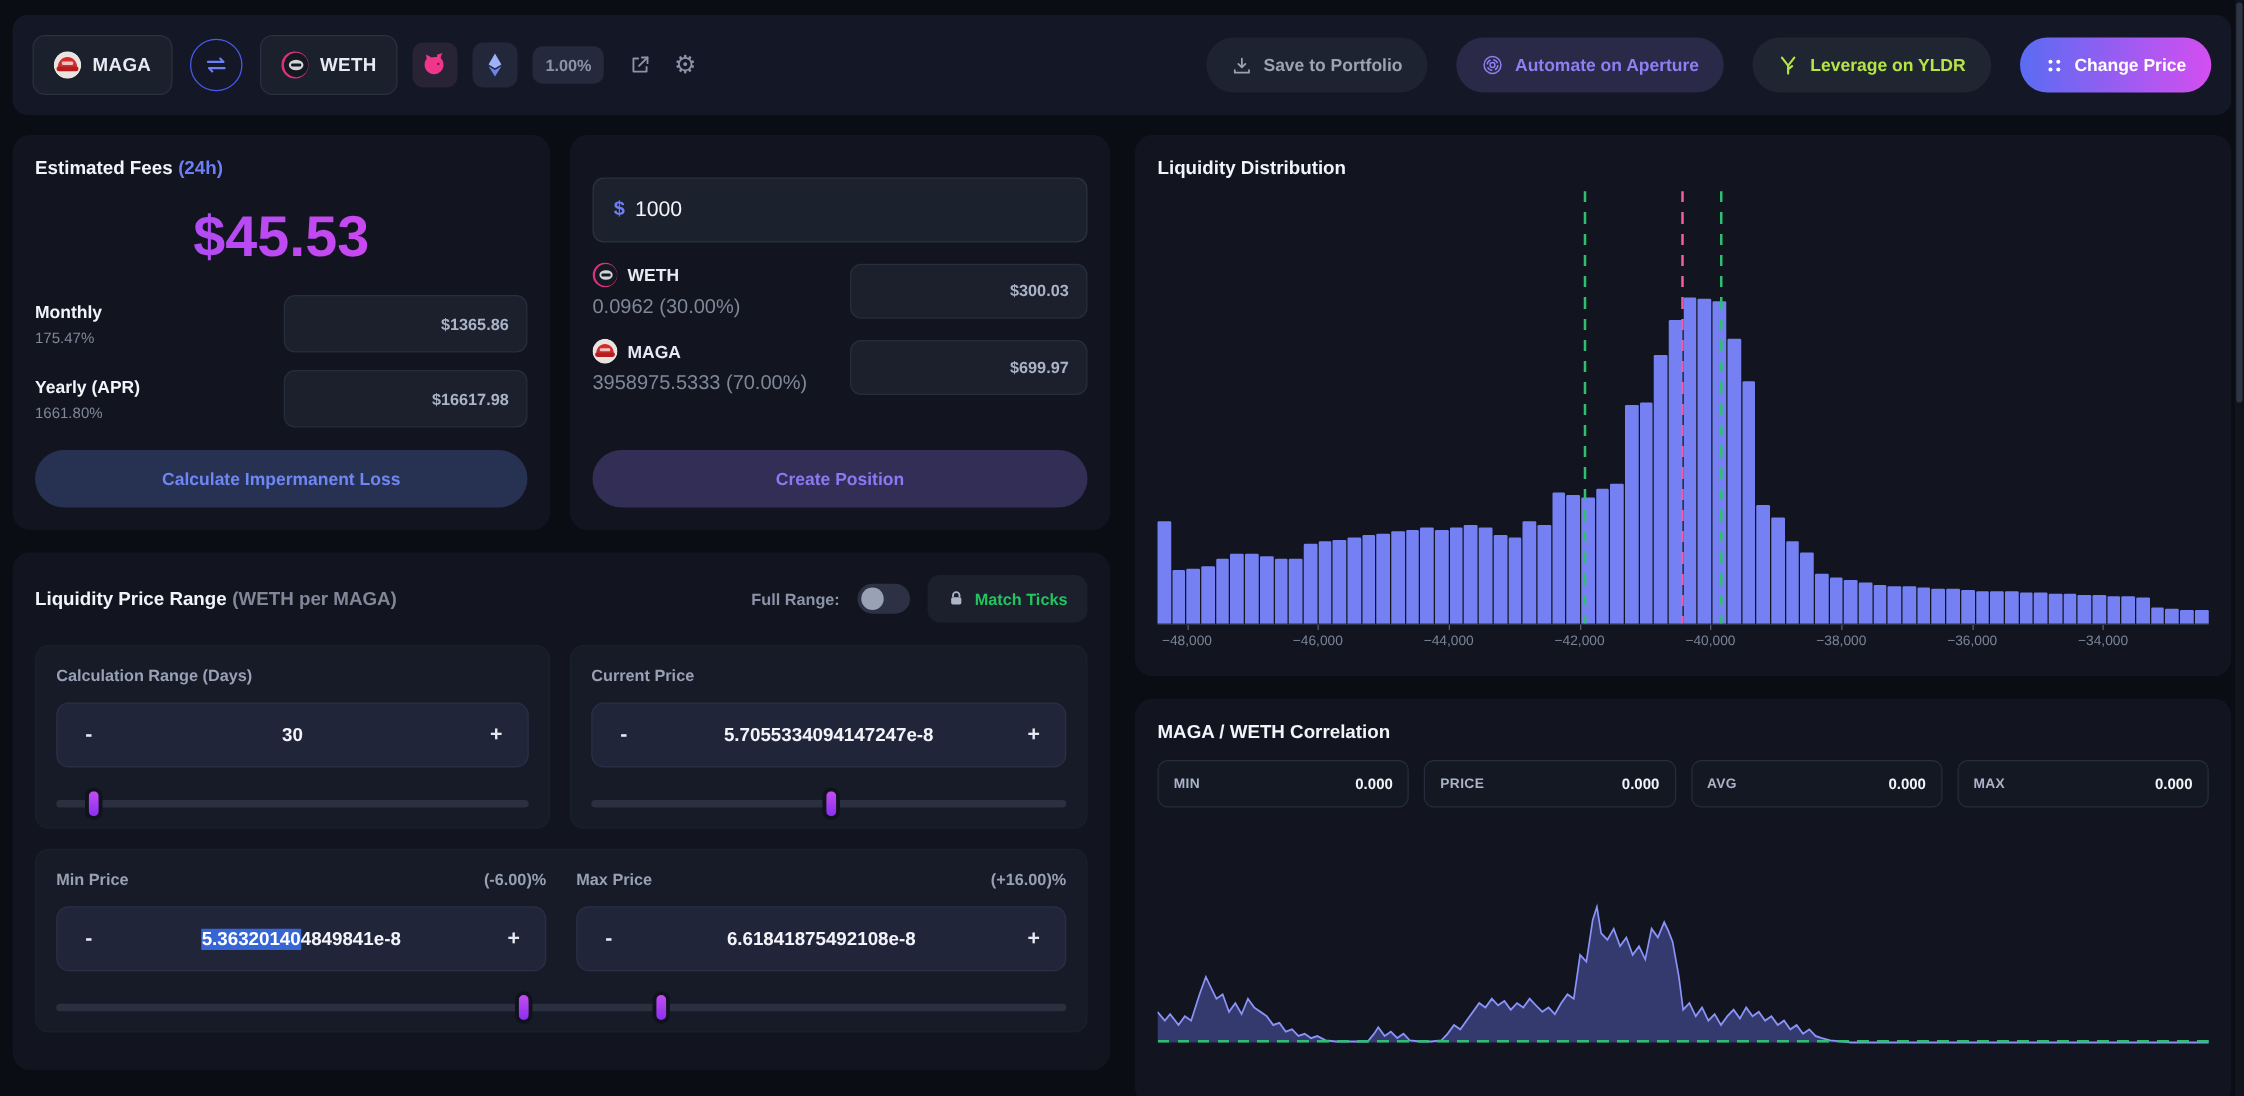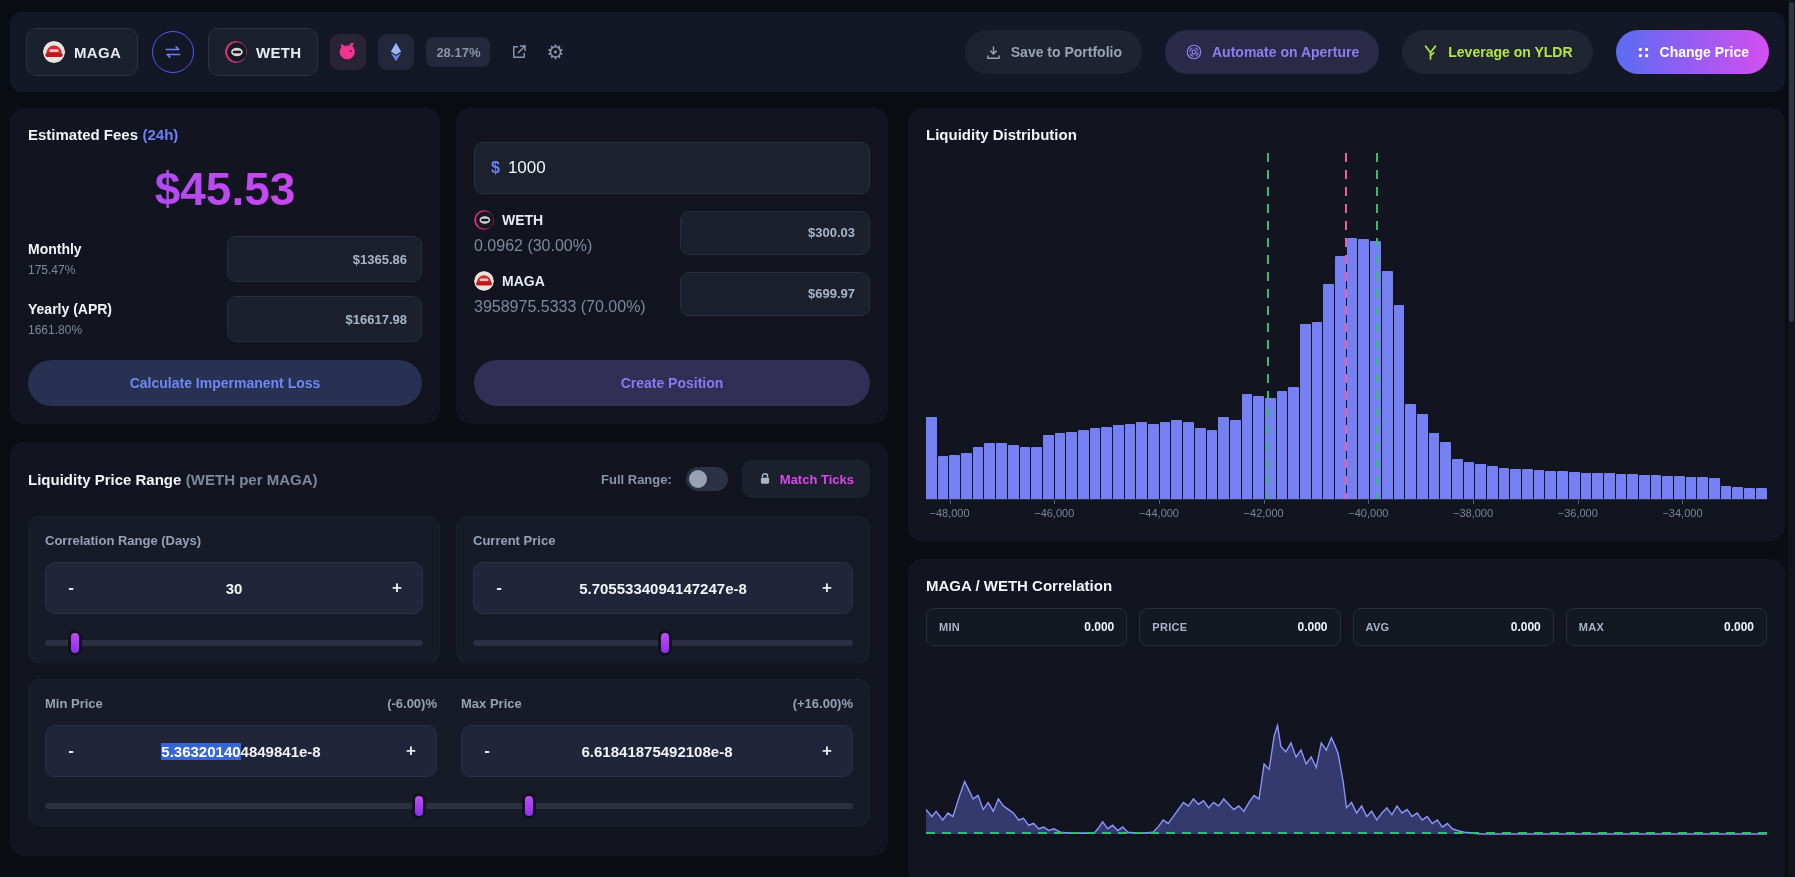--- a/index.html
+++ b/index.html
@@ -113,21 +113,21 @@
   
   .pr-card { height:414px; display:flex; flex-direction:column; }
   .pr-head { display:flex; align-items:center; }
   .pr-head-right { margin-left:auto; display:flex; align-items:center; gap:14px; }
   .fullrange-lbl { color:#8b93a8; font-size:13px; font-weight:bold; }
   .toggle { width:42px; height:24px; border-radius:12px; background:#2c3244; position:relative; cursor:pointer; }
   .toggle .knob { position:absolute; left:3px; top:3px; width:18px; height:18px; border-radius:50%; background:#99a2b4; }
   .match-ticks {
     height:38px; border-radius:10px; background:#1b202c; border:none; cursor:pointer;
     display:flex; align-items:center; gap:8px; padding:0 16px;
-    color:#d946ef; font-size:13px; font-weight:bold; font-family:"Liberation Sans",sans-serif;
+    color:#22c55e; font-size:13px; font-weight:bold; font-family:"Liberation Sans",sans-serif;
   }
   .pr-row { display:flex; gap:16px; margin-top:18px; }
   .sub-card { background:#171b27; border:1px solid #20263370; border-radius:11px; padding:16px; }
   .sc-calc { width:412px; }
   .sc-price { flex:1; }
   .sc-label { color:#97a0b4; font-size:13px; font-weight:bold; }
   .sc-pct { color:#97a0b4; font-size:13px; font-weight:bold; }
   .stepper {
     margin-top:14px; height:52px; background:#20253a; border:1px solid #2a3145; border-radius:10px;
     display:flex; align-items:center; padding:0 18px;
@@ -207,21 +207,21 @@
       </svg>
     </div>
 
     <div class="mini-badge">
       <svg width="14" height="20" viewBox="0 0 16 24">
         <path fill="#9db2f8" d="M8 1l6.2 10.4L8 15.2 1.8 11.4z"></path>
         <path fill="#6a85e8" d="M8 16.8l6.2-3.7L8 23l-6.2-9.9z"></path>
       </svg>
     </div>
 
-    <div class="fee-badge">28.17%</div>
+    <div class="fee-badge">1.00%</div>
 
     <div class="bar-ico">
       <svg width="18" height="18" viewBox="0 0 24 24" fill="none" stroke="#8b93a8" stroke-width="2" stroke-linecap="round" stroke-linejoin="round">
         <path d="M10 5H5v14h14v-5"></path>
           <path d="M14 4h6v6"></path>
           <path d="M20 4l-9 9"></path>
       </svg>
     </div>
 
     <div class="gear">
@@ -345,21 +345,21 @@
                 <path d="M7.5 10V7.5a4.5 4.5 0 019 0V10" stroke="#aeb6c6" stroke-width="2.4" fill="none"></path>
                 <rect x="5" y="10" width="14" height="10" rx="2.4" fill="#aeb6c6"></rect>
               </svg>
               <span>Match Ticks</span>
             </button>
           </div>
         </div>
 
         <div class="pr-row">
           <div class="sub-card sc-calc">
-            <div class="sc-label">Correlation Range (Days)</div>
+            <div class="sc-label">Calculation Range (Days)</div>
             <div class="stepper">
               <span class="minus">-</span>
               <span class="val">30</span>
               <span class="plus">+</span>
             </div>
             <div class="slider">
               <div class="handle" id="calc-handle" style="left: 8%;"></div>
             </div>
           </div>
 

